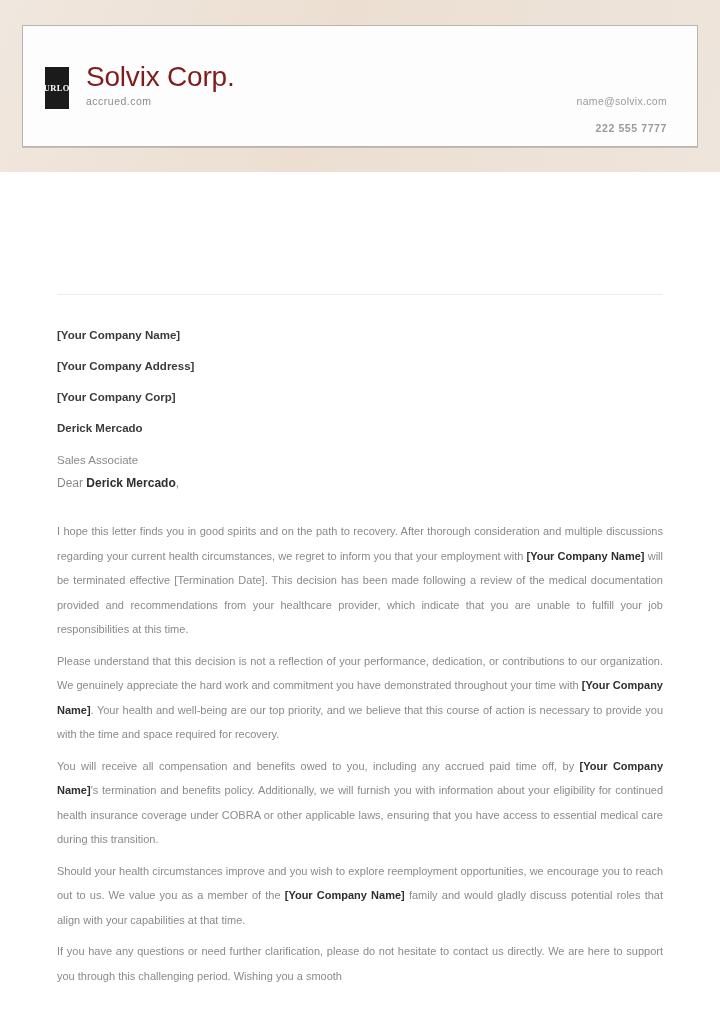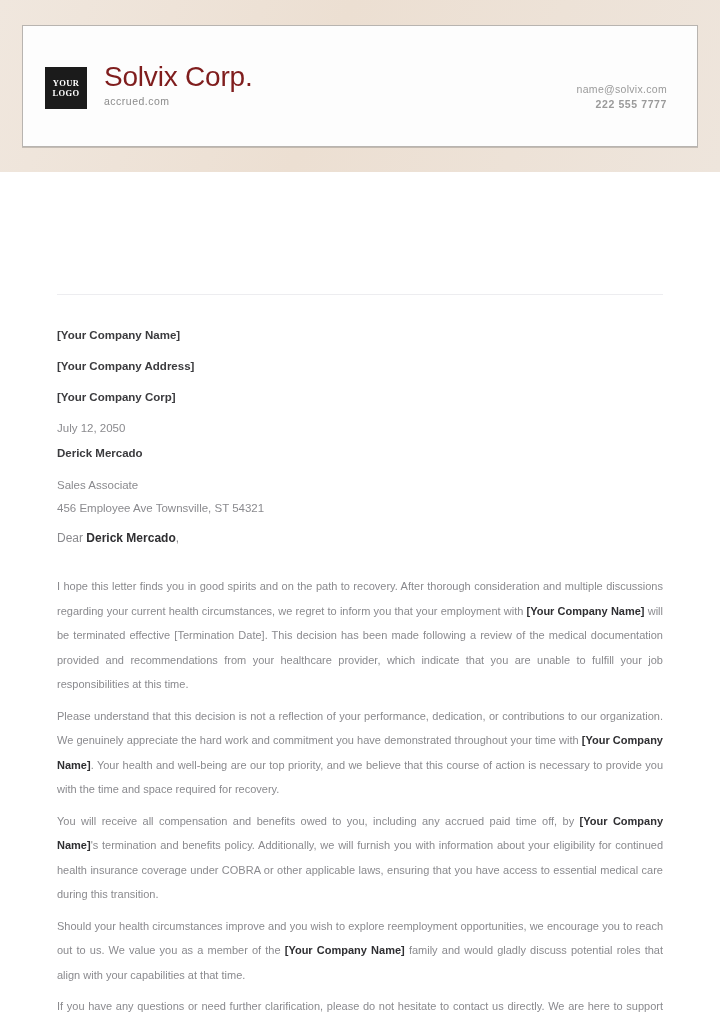--- a/index.html
+++ b/index.html
@@ -47,26 +47,25 @@
 
   .brand-row {
     position: absolute;
     left: 22px;
     top: 41px;
     display: flex;
     align-items: flex-start;
   }
 
   .logo-square {
-    width: 42px;
+    width: 24px;
     height: 42px;
     background: #1b1b1b;
     color: #ffffff;
     display: flex;
-    flex-direction: column;
     align-items: center;
     justify-content: center;
     font-family: "Liberation Serif", serif;
     font-size: 8.5px;
     font-weight: 700;
     letter-spacing: 0.4px;
     line-height: 10px;
     text-align: center;
     flex: 0 0 auto;
   }
@@ -95,21 +94,21 @@
   .contact-block {
     position: absolute;
     right: 30px;
     top: 56px;
     text-align: right;
     font-size: 10.5px;
     color: #9a9a9a;
     line-height: 15px;
     letter-spacing: 0.3px;
   }
-  .contact-block div { white-space: nowrap; }
+  .contact-block div { white-space: nowrap; margin-top: 12px; }
   .contact-phone { font-weight: 700; letter-spacing: 0.6px; }
 
   
   .doc-title {
     position: absolute;
     left: 57px;
     top: 236px;
     width: 606px;
     font-size: 23.5px;
     font-weight: 700;
@@ -215,24 +214,22 @@
     </div>
   </div>
 
   <div class="title-rule"></div>
 
   <div class="content">
 
     <div class="addr-line">[Your Company Name]</div>
     <div class="addr-line">[Your Company Address]</div>
     <div class="addr-line">[Your Company Corp]</div>
-    <div class="addr-date">July 12, 2050</div>
     <div class="addr-name">Derick Mercado</div>
     <div class="addr-role">Sales Associate</div>
-    <div class="addr-street">456 Employee Ave Townsville, ST 54321</div>
 
     <div class="salutation">
       <span>Dear </span><b>Derick Mercado</b><span>,</span>
     </div>
 
     <div id="paragraphs">
         <p class="para"><span>I hope this letter finds you in good spirits and on the path to recovery. After thorough consideration and multiple discussions regarding your current health circumstances, we regret to inform you that your employment with </span><b>[Your Company Name]</b><span> will be terminated effective [Termination Date]. This decision has been made following a review of the medical documentation provided and recommendations from your healthcare provider, which indicate that you are unable to fulfill your job responsibilities at this time.</span></p>
         <p class="para"><span>Please understand that this decision is not a reflection of your performance, dedication, or contributions to our organization. We genuinely appreciate the hard work and commitment you have demonstrated throughout your time with </span><b>[Your Company Name]</b><span>. Your health and well-being are our top priority, and we believe that this course of action is necessary to provide you with the time and space required for recovery.</span></p>
         <p class="para"><span>You will receive all compensation and benefits owed to you, including any accrued paid time off, by </span><b>[Your Company Name]</b><span>'s termination and benefits policy. Additionally, we will furnish you with information about your eligibility for continued health insurance coverage under COBRA or other applicable laws, ensuring that you have access to essential medical care during this transition.</span></p>
         <p class="para"><span>Should your health circumstances improve and you wish to explore reemployment opportunities, we encourage you to reach out to us. We value you as a member of the </span><b>[Your Company Name]</b><span> family and would gladly discuss potential roles that align with your capabilities at that time.</span></p>

